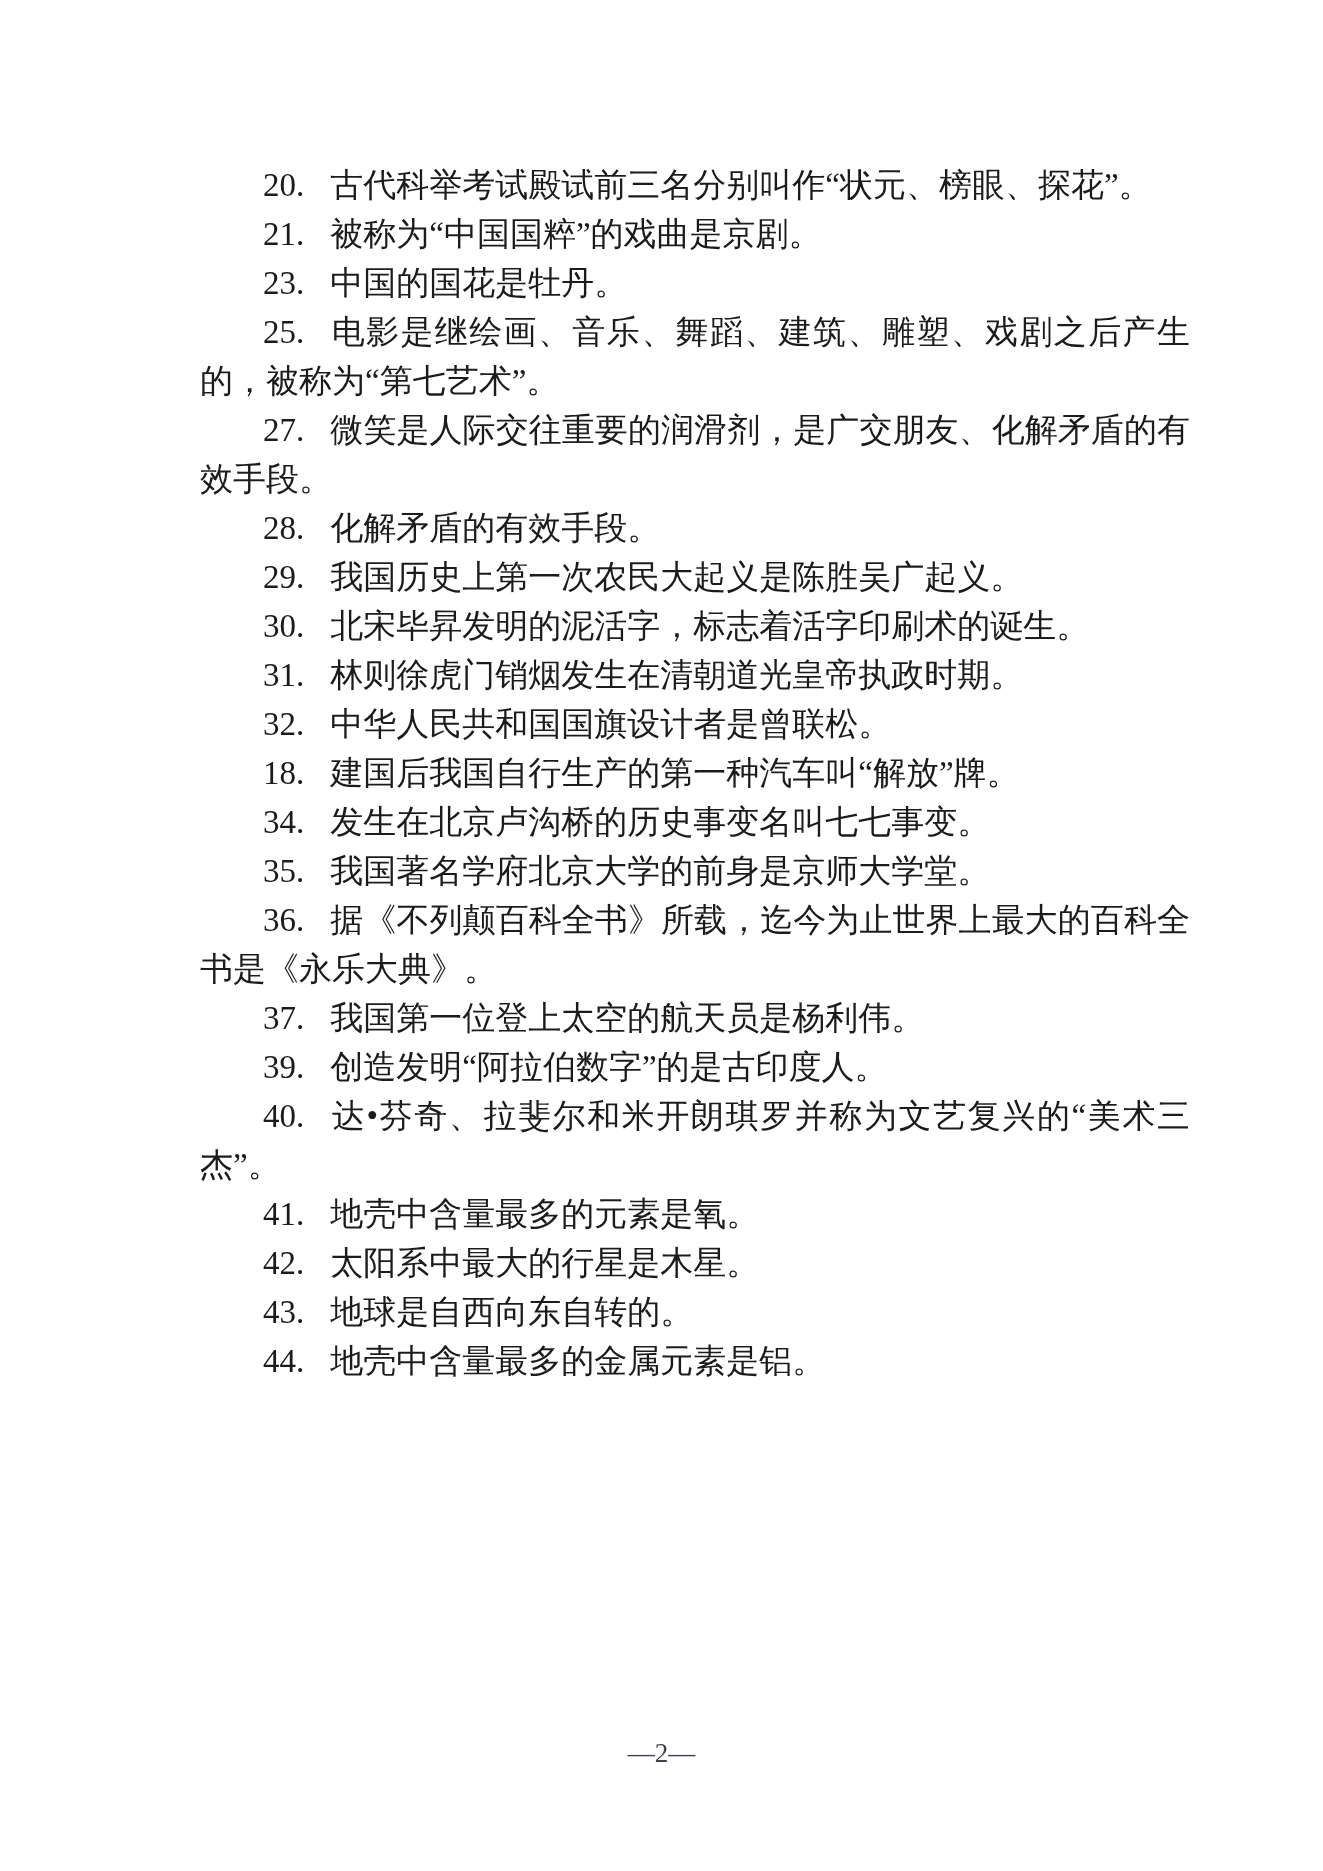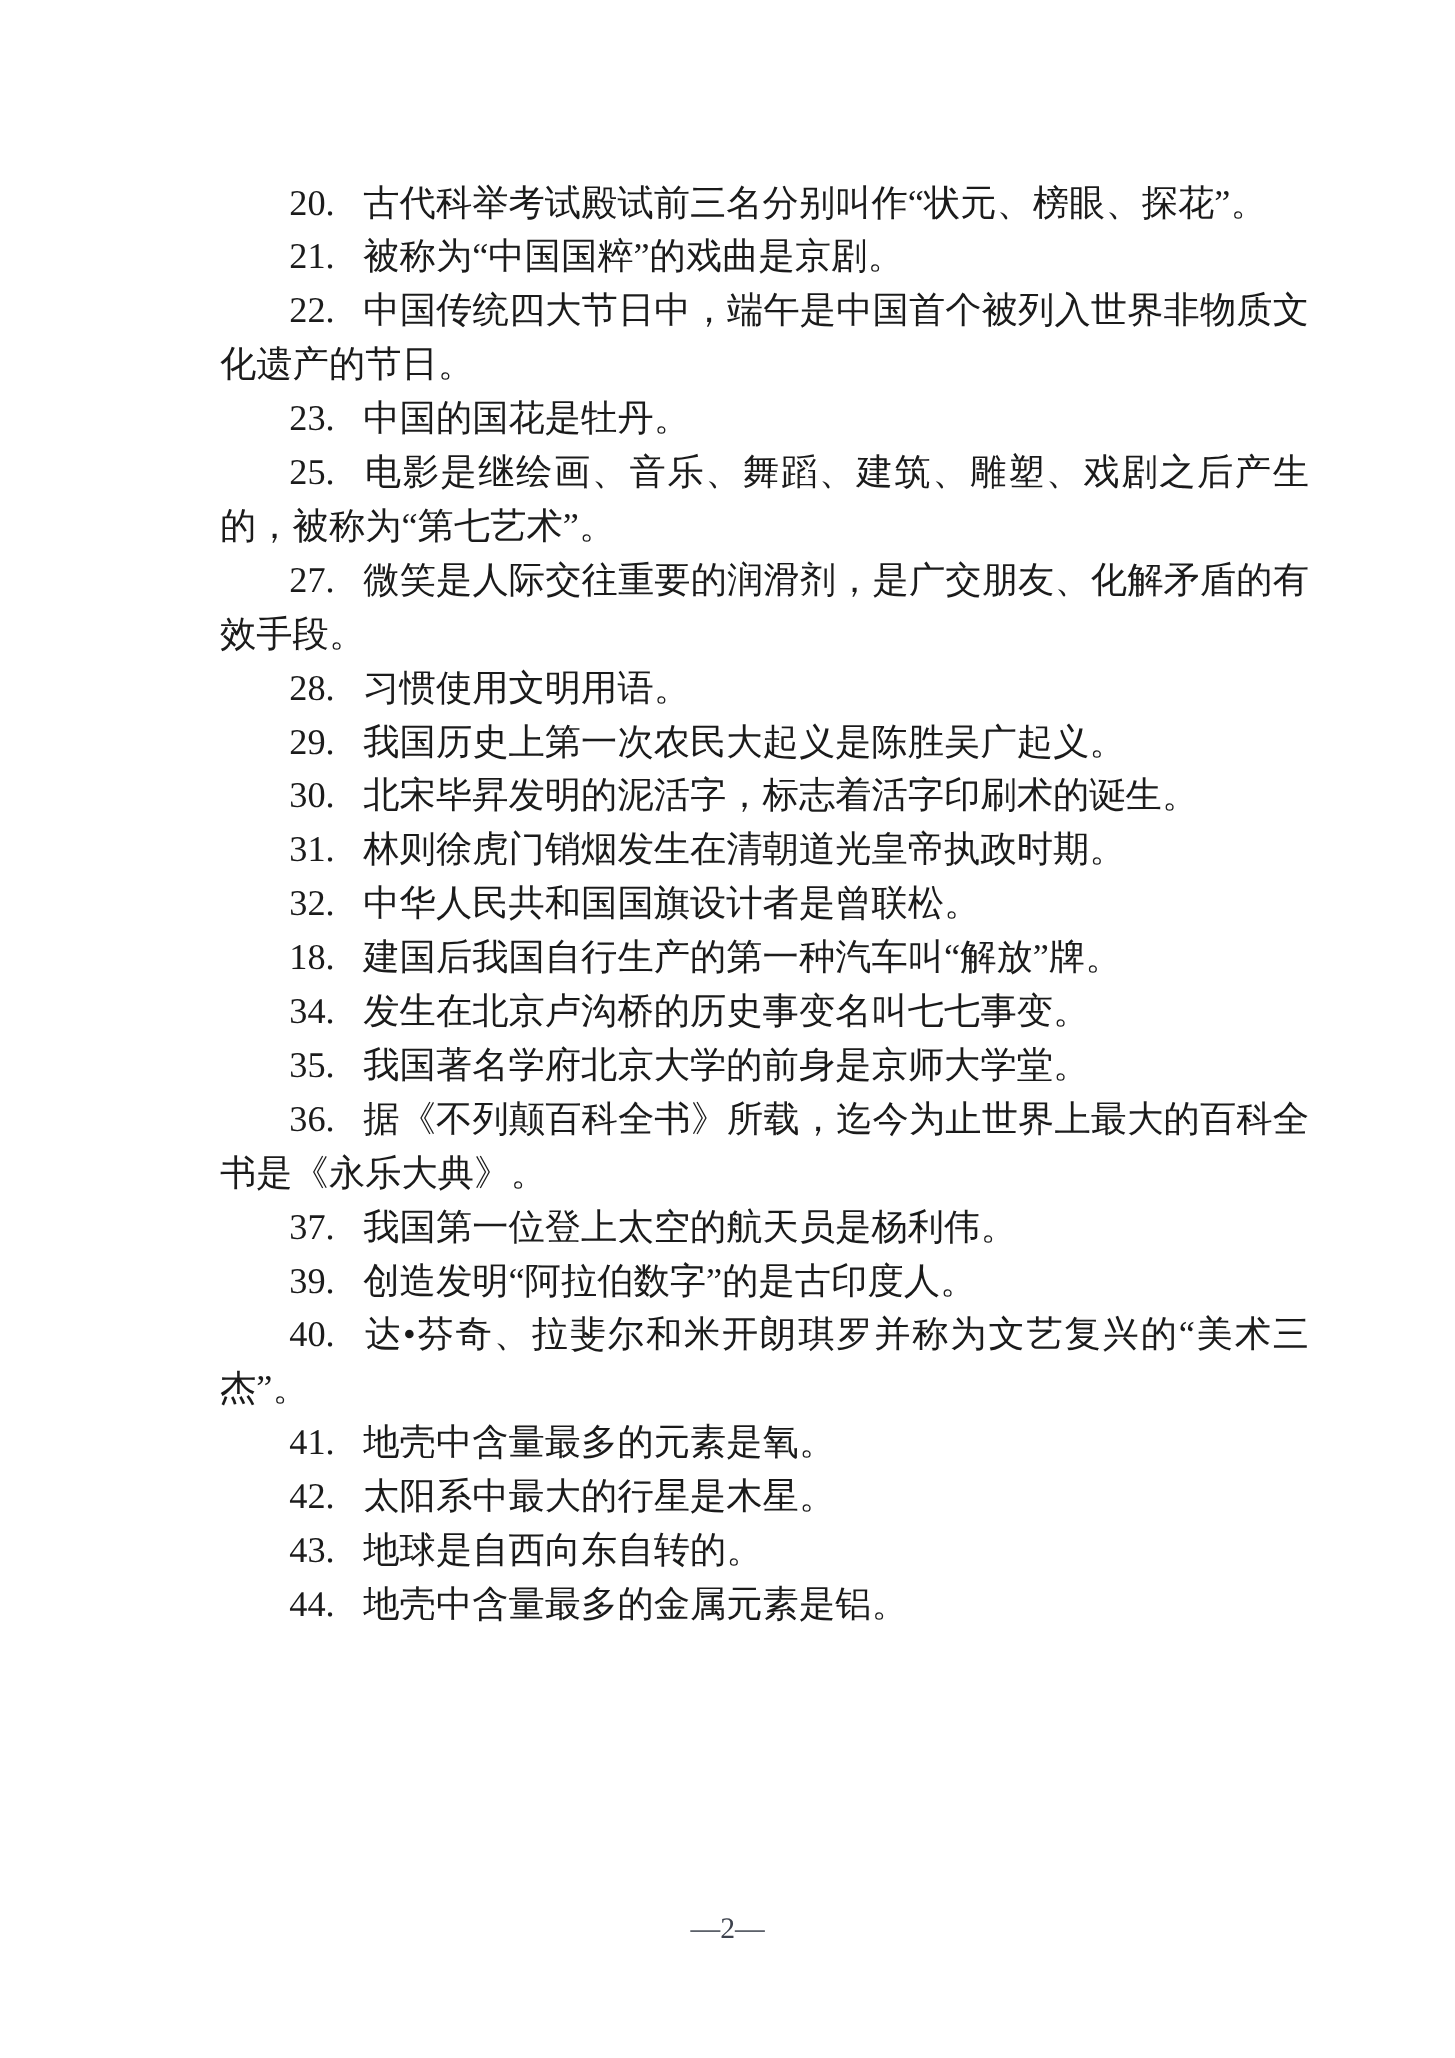--- a/index.html
+++ b/index.html
@@ -46,25 +46,24 @@
     font-family: "Liberation Serif", "DejaVu Serif", serif;
   }
 </style>
 </head>
 <body>
 
 <div class="page">
   <div class="content">
       <p class="item"><span class="num">20.</span><span class="txt">古代科举考试殿试前三名分别叫作“状元、榜眼、探花”。</span></p>
       <p class="item"><span class="num">21.</span><span class="txt">被称为“中国国粹”的戏曲是京剧。</span></p>
-      <p class="item"><span class="num">22.</span><span class="txt">中国传统四大节日中，端午是中国首个被列入世界非物质文化遗产的节日。</span></p>
       <p class="item"><span class="num">23.</span><span class="txt">中国的国花是牡丹。</span></p>
       <p class="item"><span class="num">25.</span><span class="txt">电影是继绘画、音乐、舞蹈、建筑、雕塑、戏剧之后产生的，被称为“第七艺术”。</span></p>
       <p class="item"><span class="num">27.</span><span class="txt">微笑是人际交往重要的润滑剂，是广交朋友、化解矛盾的有效手段。</span></p>
-      <p class="item"><span class="num">28.</span><span class="txt">习惯使用文明用语。</span></p>
+      <p class="item"><span class="num">28.</span><span class="txt">化解矛盾的有效手段。</span></p>
       <p class="item"><span class="num">29.</span><span class="txt">我国历史上第一次农民大起义是陈胜吴广起义。</span></p>
       <p class="item"><span class="num">30.</span><span class="txt">北宋毕昇发明的泥活字，标志着活字印刷术的诞生。</span></p>
       <p class="item"><span class="num">31.</span><span class="txt">林则徐虎门销烟发生在清朝道光皇帝执政时期。</span></p>
       <p class="item"><span class="num">32.</span><span class="txt">中华人民共和国国旗设计者是曾联松。</span></p>
       <p class="item"><span class="num">18.</span><span class="txt">建国后我国自行生产的第一种汽车叫“解放”牌。</span></p>
       <p class="item"><span class="num">34.</span><span class="txt">发生在北京卢沟桥的历史事变名叫七七事变。</span></p>
       <p class="item"><span class="num">35.</span><span class="txt">我国著名学府北京大学的前身是京师大学堂。</span></p>
       <p class="item"><span class="num">36.</span><span class="txt">据《不列颠百科全书》所载，迄今为止世界上最大的百科全书是《永乐大典》。</span></p>
       <p class="item"><span class="num">37.</span><span class="txt">我国第一位登上太空的航天员是杨利伟。</span></p>
       <p class="item"><span class="num">39.</span><span class="txt">创造发明“阿拉伯数字”的是古印度人。</span></p>

